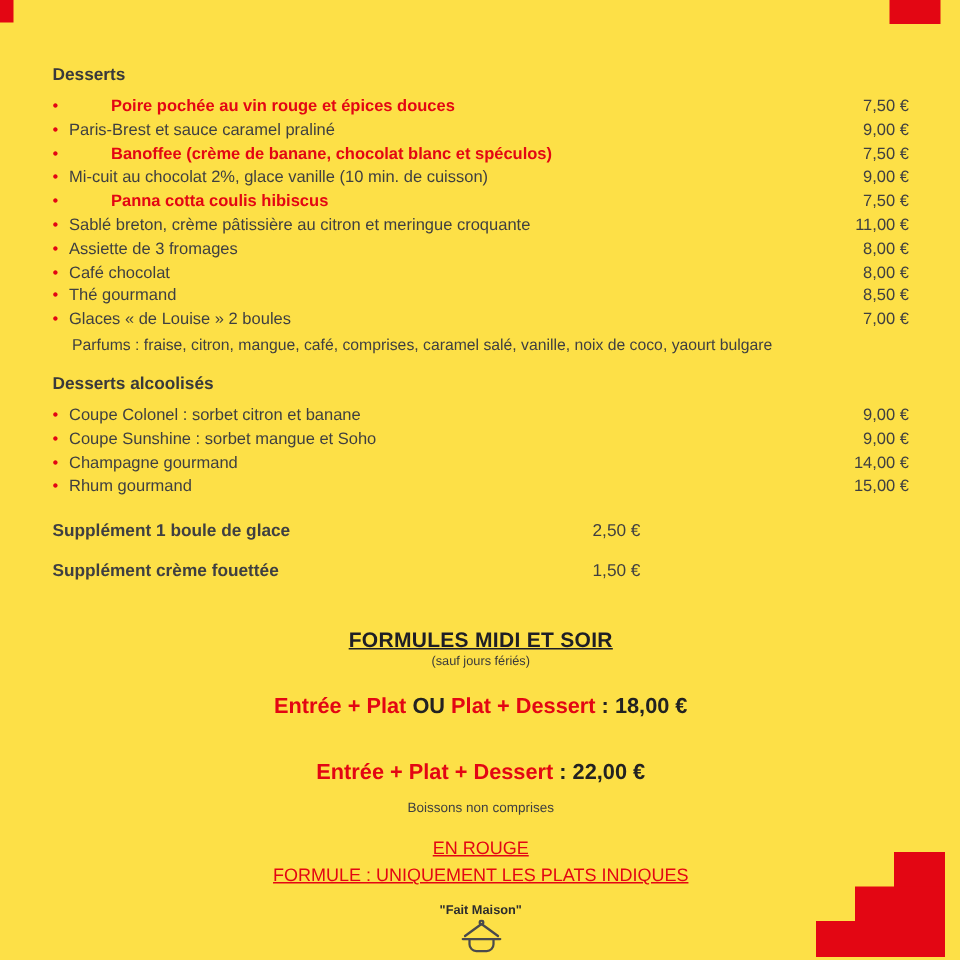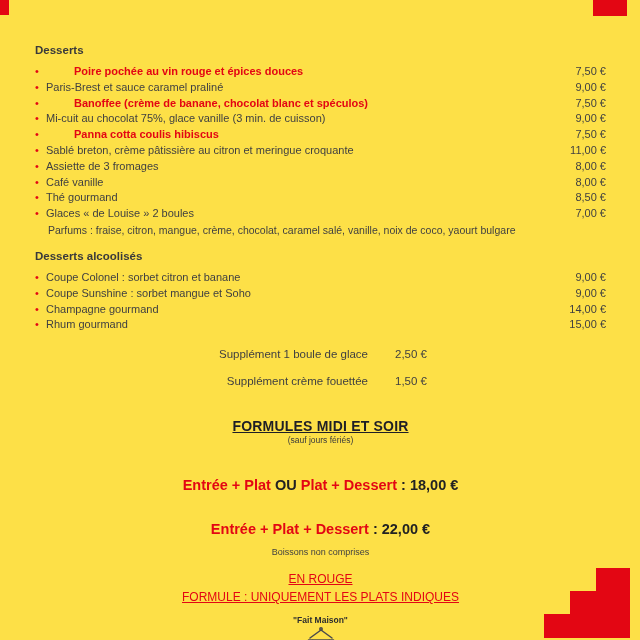--- a/index.html
+++ b/index.html
@@ -13,26 +13,26 @@
   .content { padding:44px 34px 0 35px; }
   .section-title { font-size:11.5px; font-weight:bold; margin-bottom:8px; color:#39393b; }
   .menu-row { display:flex; align-items:baseline; font-size:11px; line-height:15.8px; }
   .bullet { color:var(--red); width:11px; flex:none; }
   .item-label { flex:1 1 auto; padding-right:8px; }
   .menu-row.red .item-label { color:var(--red); font-weight:bold;padding-left:28px; }
   .item-price { flex:none; color:#3f3f41; }
   .parfums { font-size:10.5px; padding-left:13px; line-height:15px; margin-top:1px; }
   .section2 { margin-top:12px; }
   .supp-row { display:flex; align-items:baseline; font-size:11.5px; margin-top:15px; }
-  .supp-label { width:333px; text-align:right; font-weight:normal; }
+  .supp-label { width:333px; font-weight:bold; }
   .supp-price { margin-left:27px; }
   .formules-title { margin-top:31px; font-size:14px; font-weight:bold; letter-spacing:0.2px; color:#1e1e26; text-align:center;text-decoration:underline; }
   .formules-sub { font-size:8.5px; margin-top:1px; color:#39393b; text-align:center; }
   .formule-line { font-size:14.5px; font-weight:bold; color:#222; text-align:center; }
-  .line1 { margin-top:32px; }
+  .line1 { margin-top:18px; }
   .line2 { margin-top:28px; }
   .red-text { color:var(--red); }
   .boissons { font-size:9px; margin-top:10px; text-align:center; }
   .warning { margin-top:13px; font-size:12px; color:var(--red); text-align:center; line-height:18px; }
   .warning span { text-decoration:underline; }
   .fait-maison-label { font-size:8.5px; font-weight:bold; margin-top:9px; text-align:center; color:#2c2c2e; }
   .logo-wrap { margin-top:2px; text-align:center; }
 </style>
 </head>
 <body>
@@ -56,54 +56,54 @@
         <span class="item-label">Paris-Brest et sauce caramel praliné</span>
         <span class="item-price">9,00 €</span>
       </div>
       <div class="menu-row red">
         <span class="bullet">•</span>
         <span class="item-label">Banoffee  (crème de banane, chocolat blanc et spéculos)</span>
         <span class="item-price">7,50 €</span>
       </div>
       <div class="menu-row">
         <span class="bullet">•</span>
-        <span class="item-label">Mi-cuit au chocolat 75%, glace vanille (3 min. de cuisson)</span>
+        <span class="item-label">Mi-cuit au chocolat 2%, glace vanille (10 min. de cuisson)</span>
         <span class="item-price">9,00 €</span>
       </div>
       <div class="menu-row red">
         <span class="bullet">•</span>
         <span class="item-label">Panna cotta coulis hibiscus</span>
         <span class="item-price">7,50 €</span>
       </div>
       <div class="menu-row">
         <span class="bullet">•</span>
         <span class="item-label">Sablé breton, crème pâtissière au citron et meringue croquante</span>
         <span class="item-price">11,00 €</span>
       </div>
       <div class="menu-row">
         <span class="bullet">•</span>
         <span class="item-label">Assiette de 3 fromages</span>
         <span class="item-price">8,00 €</span>
       </div>
       <div class="menu-row">
         <span class="bullet">•</span>
-        <span class="item-label">Café vanille</span>
+        <span class="item-label">Café chocolat</span>
         <span class="item-price">8,00 €</span>
       </div>
       <div class="menu-row">
         <span class="bullet">•</span>
         <span class="item-label">Thé gourmand</span>
         <span class="item-price">8,50 €</span>
       </div>
       <div class="menu-row">
         <span class="bullet">•</span>
         <span class="item-label">Glaces « de Louise » 2 boules</span>
         <span class="item-price">7,00 €</span>
       </div>
-      <div class="parfums">Parfums : fraise, citron, mangue, crème, chocolat, caramel salé, vanille, noix de coco, yaourt bulgare</div>
+      <div class="parfums">Parfums : fraise, citron, mangue, café, comprises, caramel salé, vanille, noix de coco, yaourt bulgare</div>
     </div>
 
     <div class="section-title section2">Desserts alcoolisés</div>
 
     <div>
       <div class="menu-row">
         <span class="bullet">•</span>
         <span class="item-label">Coupe Colonel : sorbet citron et banane</span>
         <span class="item-price">9,00 €</span>
       </div>

